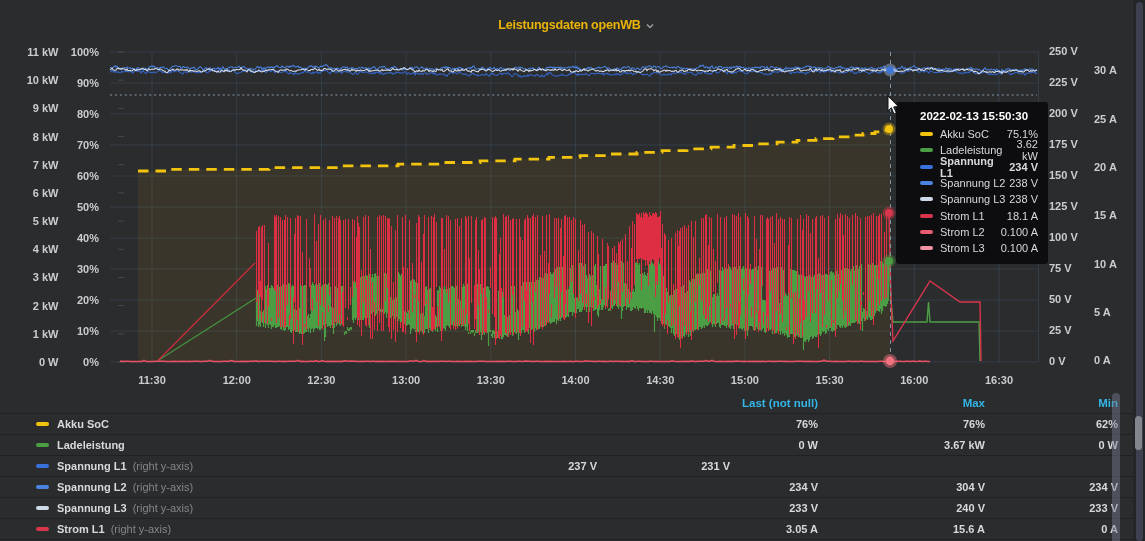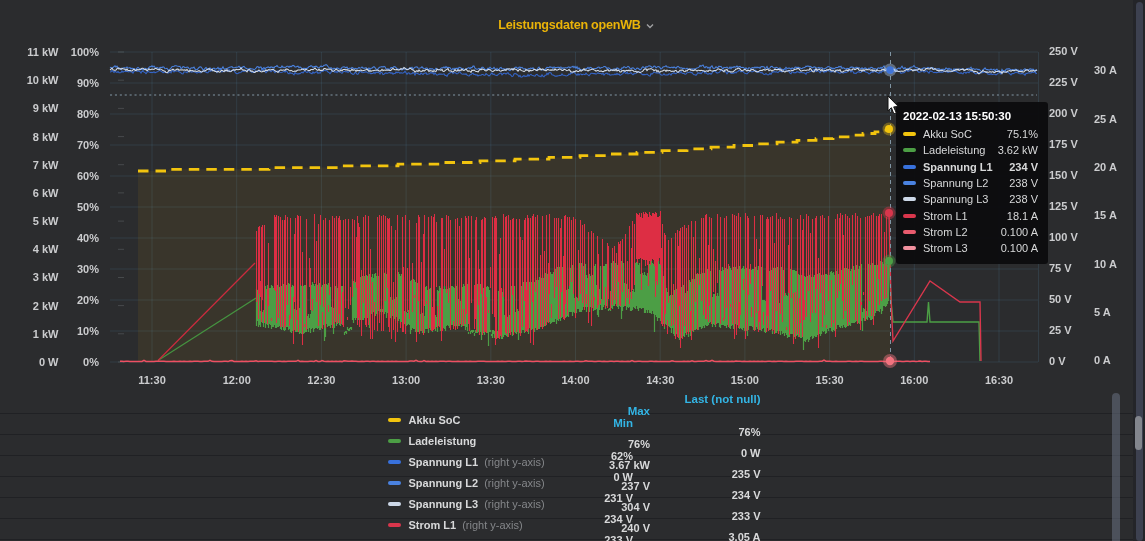--- a/index.html
+++ b/index.html
@@ -2,29 +2,29 @@
 <html><head><meta charset="utf-8"><style>
 * { margin:0; padding:0; box-sizing:border-box; }
 body { width:1145px; height:541px; overflow:hidden; font-family:"Liberation Sans",sans-serif; }
 #panel { position:absolute; top:0; left:0; width:1145px; height:541px; background:#2b2c2e; overflow:hidden; }
 #title { position:absolute; top:18px; left:10px; width:1133px; text-align:center;
   color:#eab308; font-size:12.6px; font-weight:700; letter-spacing:-0.25px; }
 #title svg { vertical-align:middle; margin-left:4px; }
 svg text.ax { font-family:"Liberation Sans",sans-serif; font-size:11px; font-weight:700; fill:#cbccce; }
 #chart { position:absolute; top:0; left:0; }
 #tooltip { position:absolute; left:896px; top:102px; width:152px; height:162px;
-  background:rgba(12,12,14,0.95); border-radius:3px; padding:7px 10px 6px 7px;
+  background:rgba(12,12,14,0.95); border-radius:3px; padding:7px 10px 6px 24px;
   color:#d8d9da; font-size:11px; z-index:5; }
 .tt-date { font-weight:700; font-size:11.5px; color:#fff; margin:1px 0 4px 0; }
 .tt-row { display:flex; align-items:center; height:16.3px; }
 .sw { display:inline-block; width:13px; height:4px; border-radius:2px; flex:none; }
 .tt-name { margin-left:7px; flex:1; }
 .tt-val { text-align:right; }
 #legend { position:absolute; left:0; top:393px; width:1133px; color:#d8d9da; font-size:11px; }
-.lg-row { display:flex; align-items:center; height:21px; border-bottom:1px solid #202124; padding:0;flex-direction:column; }
+.lg-row { display:flex; align-items:center; height:21px; border-bottom:1px solid #202124; padding:0; }
 .lg-head { border-bottom:1px solid #202124; }
 .lg-name { width:430px; padding-left:36px; display:flex; align-items:center; font-weight:700; }
 .lg-name .sw { margin-right:8px; }
 .lg-name i { font-style:normal; color:#848689; font-weight:400; margin-left:6px; }
 .c1 { width:388px; text-align:right; font-weight:700; }
 .c2 { width:167px; text-align:right; font-weight:700; }
 .c3 { width:133px; text-align:right; font-weight:700; }
 .hd { color:#33b5e5 !important; font-weight:700; font-size:11.5px; }
 #sb-outer { position:absolute; left:1133px; top:0; width:12px; height:541px; background:#242529; }
 #sb-outer .thumb { position:absolute; left:2.5px; top:2px; width:7px; height:539px; border-radius:4px; background:#3d4150; }
@@ -216,21 +216,20 @@
         <span class="c3">62%</span>
       </div>
 <div class="lg-row">
         <span class="lg-name"><span class="sw" style="background:#4c9e45"></span>Ladeleistung</span>
         <span class="c1">0 W</span>
         <span class="c2">3.67 kW</span>
         <span class="c3">0 W</span>
       </div>
 <div class="lg-row">
         <span class="lg-name"><span class="sw" style="background:#3871dc"></span>Spannung L1 <i>(right y-axis)</i></span>
-        <span class="c1">235 V</span>
         <span class="c2">237 V</span>
         <span class="c3">231 V</span>
       </div>
 <div class="lg-row">
         <span class="lg-name"><span class="sw" style="background:#4a82e0"></span>Spannung L2 <i>(right y-axis)</i></span>
         <span class="c1">234 V</span>
         <span class="c2">304 V</span>
         <span class="c3">234 V</span>
       </div>
 <div class="lg-row">

